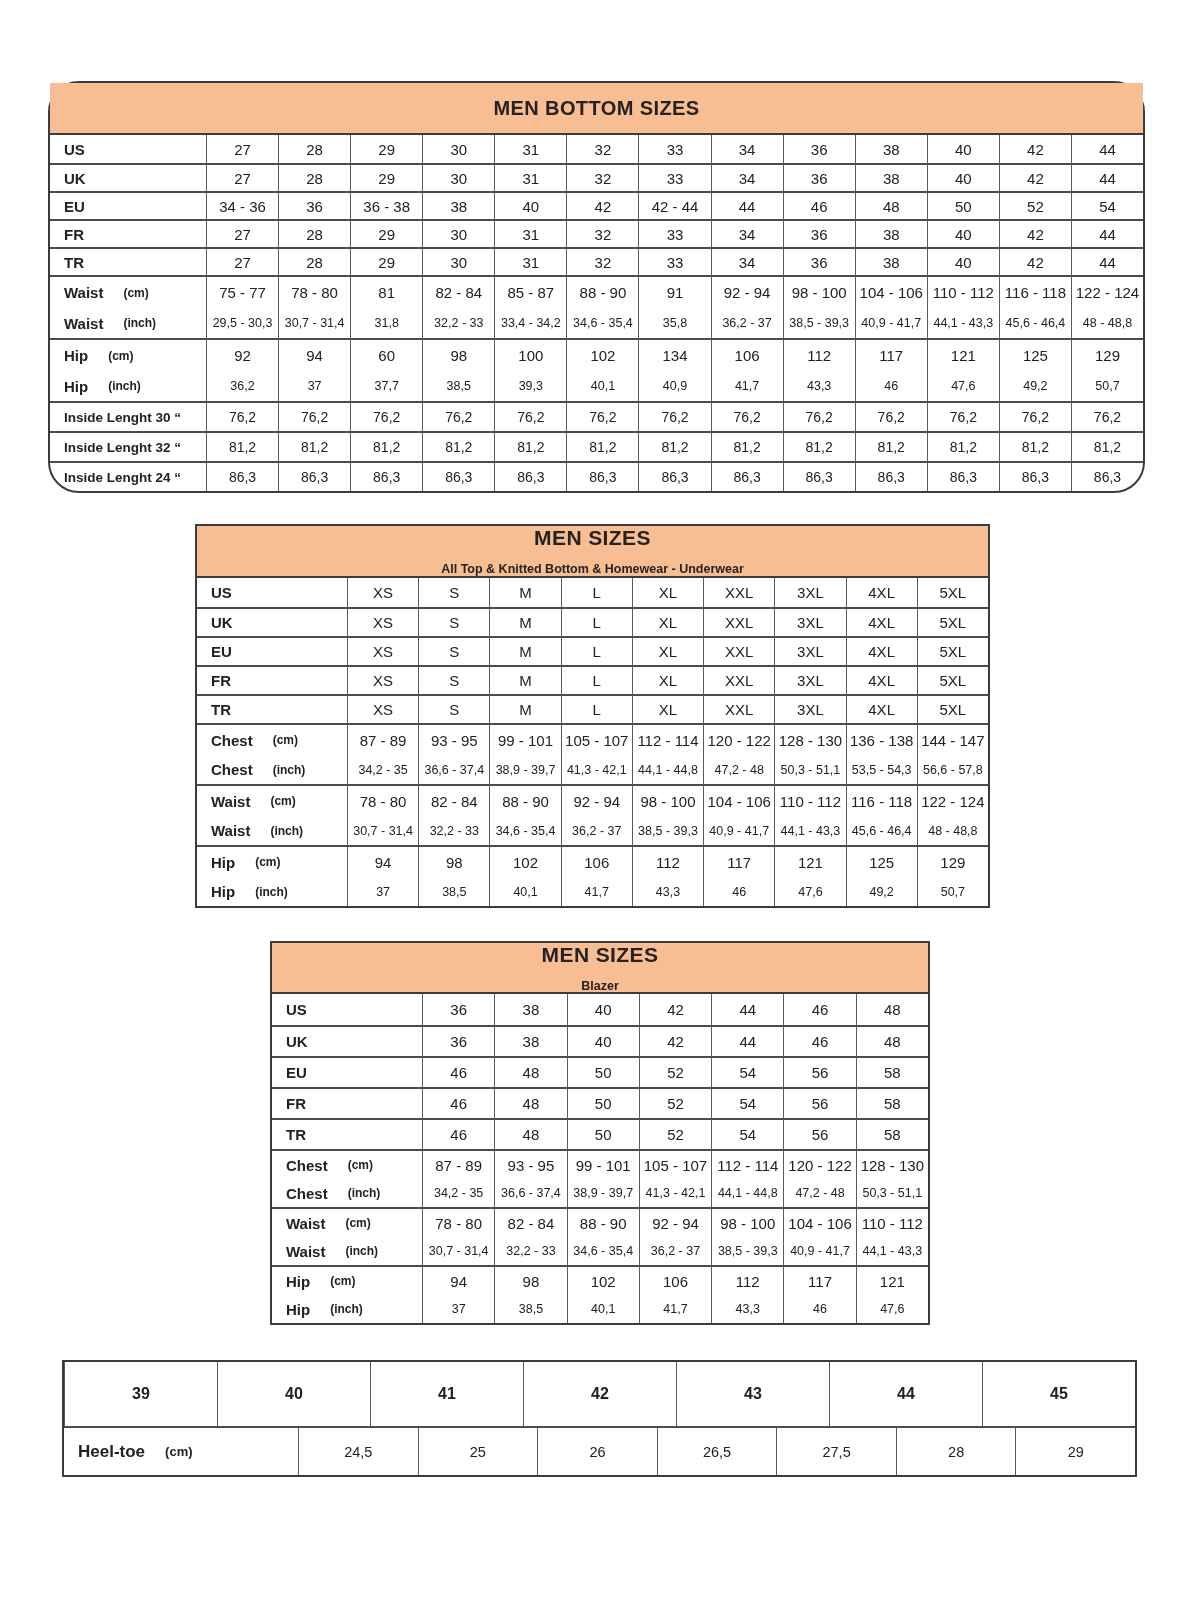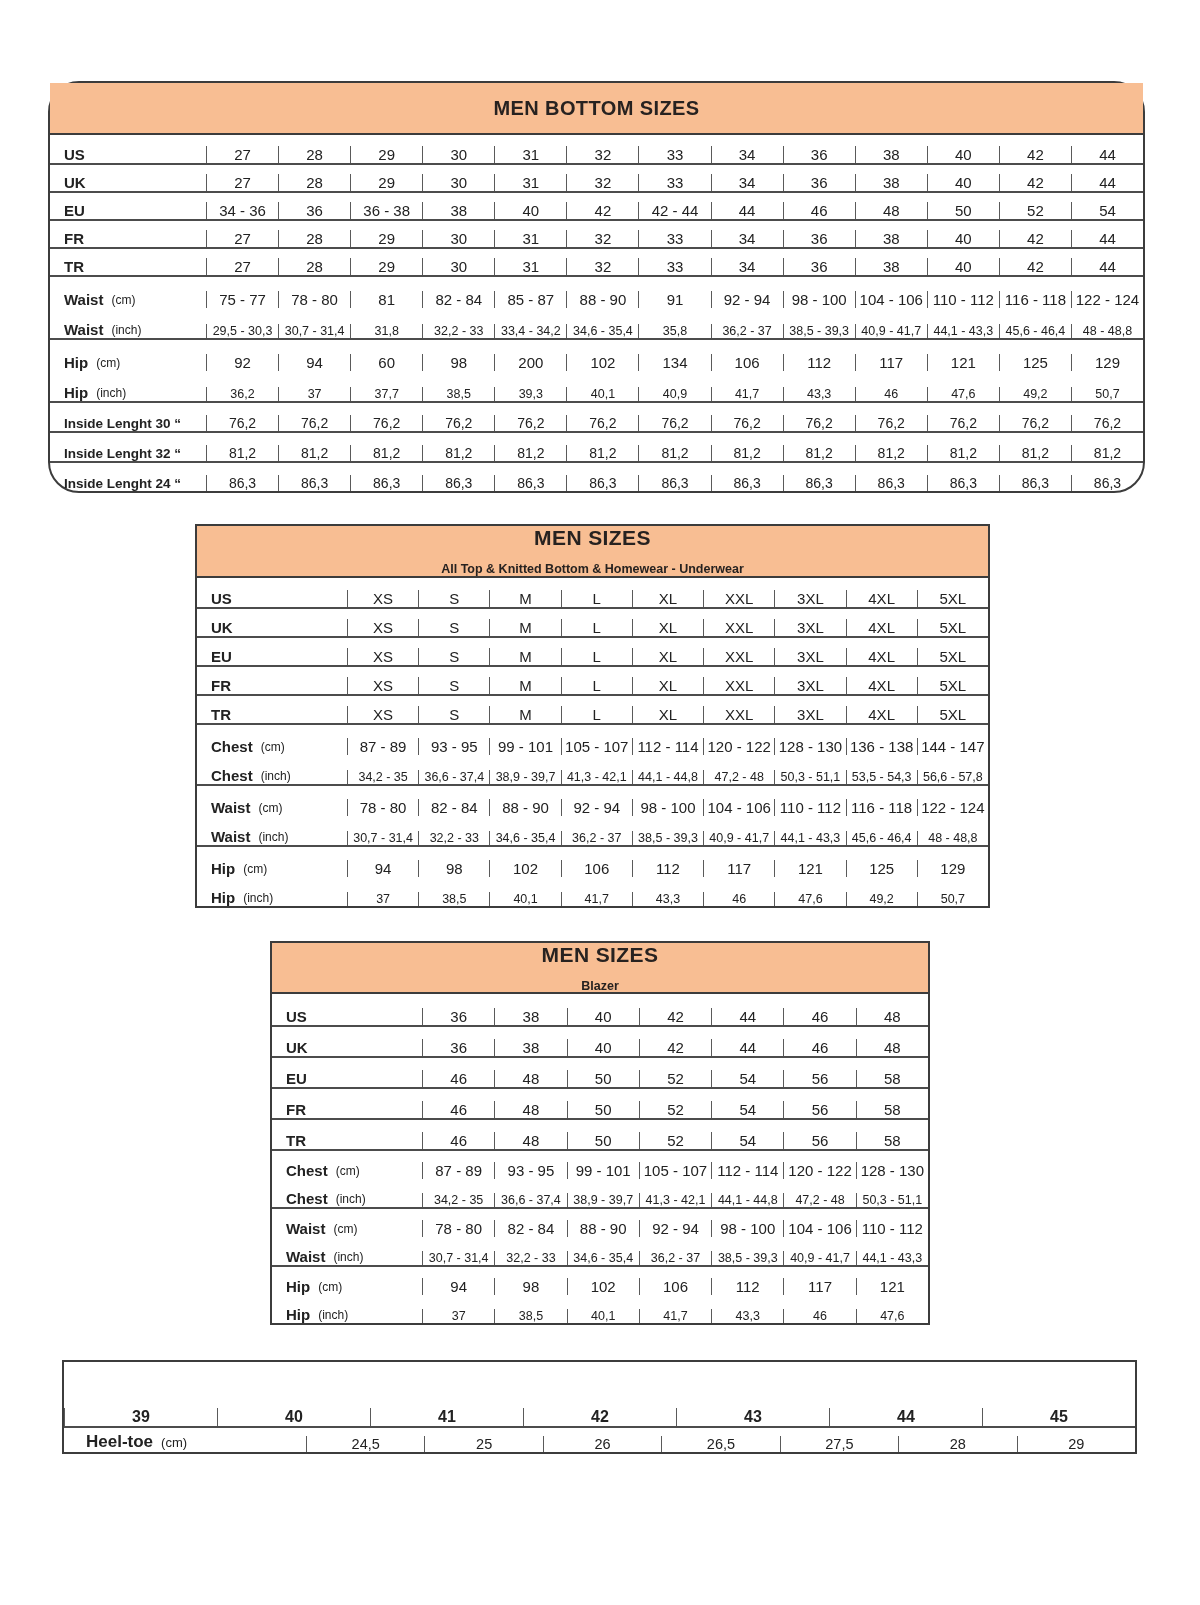--- a/index.html
+++ b/index.html
@@ -24,36 +24,36 @@
   }
   .ttitle {
     font-weight:bold; color:#272220;
     letter-spacing:.4px;
   }
   .tsub {
     font-weight:bold; color:#272220;
     margin-top:12px;
   }
 
-  .trow { display:flex; border-top:2px solid #4c4c4c;align-items:flex-end; }
+  .trow { display:flex; border-top:2px solid #4c4c4c; }
   .trow.gbot { border-top:none; }
   .trow:first-child { border-top:none; }
 
   .cell {
     display:flex; align-items:center; justify-content:center;
     border-left:1.5px solid #5a5a5a;
     white-space:nowrap; overflow:hidden;
   }
   .labelcell {
     flex:none; width:var(--label-w);
     justify-content:flex-start; padding-left:14px;
     border-left:none; font-weight:bold;
   }
   .vcell { flex:1 1 0; }
-  .unit { font-weight:normal; margin-left:8px; }
+  .unit { font-weight:bold; margin-left:20px; }
 
   
   #t1 { left:48px; top:81px; width:1097px;border-radius:31px; --label-w:156px; }
   #t1 .thead { height:52px; }
   #t1 .ttitle { font-size:20px; }
   #t1 .size   { height:28px; }
   #t1 .gtop   { height:33px; }
   #t1 .gbot   { height:30px; }
   #t1 .single { height:30px; }
   #t1 .size .vcell, #t1 .gtop .vcell { font-size:15px; }
@@ -87,21 +87,21 @@
   #t3 .size .vcell, #t3 .gtop .vcell { font-size:15px; }
   #t3 .gbot .vcell { font-size:12.5px; }
   #t3 .lab { font-size:15px; }
   #t3 .unit { font-size:12px; }
 
   
   #t4 { left:62px; top:1360px; width:1075px; --label-w:234px; }
   #t4 .thead { height:60px; }
   #t4 .ttitle { font-size:21px; letter-spacing:.2px; }
   #t4 .shoe { height:64px; }
-  #t4 .heel { height:26px;padding-left:8px; }
+  #t4 .heel { height:49px; }
   #t4 .shoe .vcell { font-size:16px; font-weight:bold; }
   #t4 .heel .vcell { font-size:14.5px; }
   #t4 .lab { font-size:17px; }
   #t4 .unit { font-size:13px; }
 </style>
 </head>
 <body>
 
 <div class="sheet">
 
@@ -240,21 +240,21 @@
         </div>
         <div class="trow gtop">
           <div class="cell labelcell">
             <span class="lab">Hip</span>
             <span class="unit">(cm)</span>
           </div>
           <div class="cell vcell">92</div>
           <div class="cell vcell">94</div>
           <div class="cell vcell">60</div>
           <div class="cell vcell">98</div>
-          <div class="cell vcell">200</div>
+          <div class="cell vcell">100</div>
           <div class="cell vcell">102</div>
           <div class="cell vcell">134</div>
           <div class="cell vcell">106</div>
           <div class="cell vcell">112</div>
           <div class="cell vcell">117</div>
           <div class="cell vcell">121</div>
           <div class="cell vcell">125</div>
           <div class="cell vcell">129</div>
         </div>
         <div class="trow gbot">

